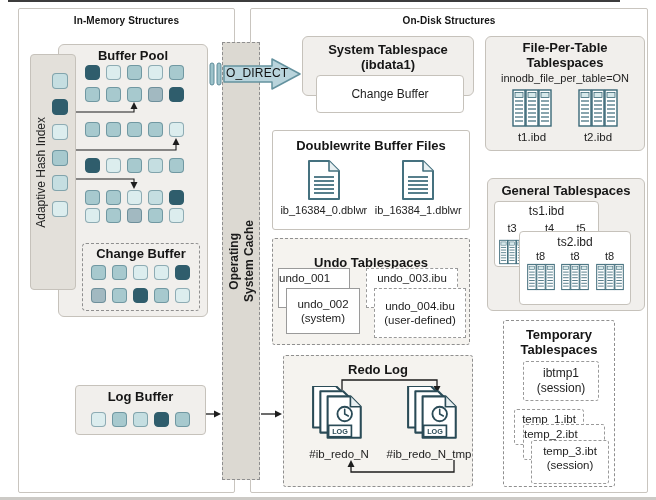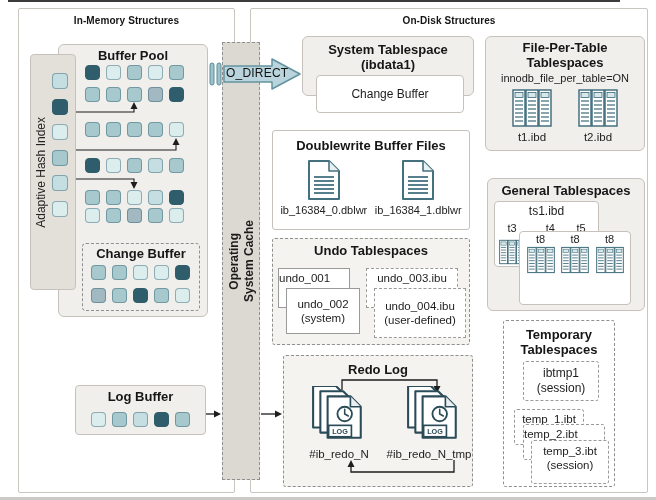--- a/index.html
+++ b/index.html
@@ -258,21 +258,21 @@
               <line x1="7" y1="30" x2="27" y2="30" stroke="#45717f" stroke-width="1.8"></line>
               <line x1="7" y1="34" x2="27" y2="34" stroke="#45717f" stroke-width="1.8"></line>
             </svg>
           </span>
         <span class="small-label">ib_16384_1.dblwr</span>
       </div>
     </div>
   </div>
 
   <div class="abs dashedbox" style="left:272px;top:238px;width:198px;height:107px;background:#f5f3ef;">
-    <div class="box-title" style="margin-top:4px;">Undo Tablespaces</div>
+    <div class="box-title" style="margin-top:16px;">Undo Tablespaces</div>
     <div class="abs" style="left:5px;top:29px;width:72px;height:40px;background:#fff;border:1px solid #9a9a9a;z-index:1;">
       <div class="file-label" style="margin-top:3px;">undo_001</div>
     </div>
     <div class="abs two-line" style="left:13px;top:49px;width:74px;height:46px;background:#fff;border:1px solid #9a9a9a;z-index:2;">
       <span class="file-label">undo_002</span>
       <span class="file-label">(system)</span>
     </div>
     <div class="abs" style="left:93px;top:29px;width:92px;height:40px;background:#fff;border:1.5px dashed #9a9a9a;z-index:1;">
       <div class="file-label" style="text-align:center;margin-top:3px;">undo_003.ibu</div>
     </div>
@@ -316,21 +316,21 @@
       </span>
     <div class="abs file-label" style="left:2px;top:92px;width:106px;text-align:center;">#ib_redo_N</div>
     <div class="abs file-label" style="left:100px;top:92px;width:90px;text-align:center;">#ib_redo_N_tmp</div>
   </div>
 
   <div class="abs graybox" style="left:487px;top:178px;width:158px;height:133px;">
     <div class="box-title" style="margin-top:4px;">General Tablespaces</div>
     <div class="abs whitebox" style="left:6px;top:22px;width:105px;height:66px;border-radius:4px;z-index:1;">
       <div style="text-align:center;font-size:12px;margin-top:2px;">ts1.ibd</div>
       <span class="abs small-label" style="left:6px;top:20px;width:22px;text-align:center;">t3</span>
-      <span class="abs small-label" style="left:38px;top:20px;width:22px;text-align:right;">t4</span>
+      <span class="abs small-label" style="left:50px;top:20px;width:22px;text-align:left;">t4</span>
       <span class="abs small-label" style="left:75px;top:20px;width:22px;text-align:center;">t5</span>
       <span class="abs" data-icon="table" style="left: 4px; top: 36px; width: 26px; height: 28px; display: inline-block;">
           <svg viewBox="0 0 40 38" xmlns="http://www.w3.org/2000/svg">
             <rect x="1" y="1" width="12" height="36" fill="#fff" stroke="#3a6877" stroke-width="1.4"></rect>
             <rect x="3" y="3.5" width="8" height="5" fill="#d7e8ea" stroke="#3a6877" stroke-width="0.8"></rect>
             <line x1="3" y1="12" x2="11" y2="12" stroke="#3a6877" stroke-width="1.2"></line>
             <line x1="3" y1="16" x2="11" y2="16" stroke="#3a6877" stroke-width="1.2"></line>
             <line x1="3" y1="20" x2="11" y2="20" stroke="#3a6877" stroke-width="1.2"></line>
             <line x1="3" y1="24" x2="11" y2="24" stroke="#3a6877" stroke-width="1.2"></line>
             <line x1="3" y1="28" x2="11" y2="28" stroke="#3a6877" stroke-width="1.2"></line>
@@ -348,20 +348,21 @@
             <line x1="29" y1="12" x2="37" y2="12" stroke="#3a6877" stroke-width="1.2"></line>
             <line x1="29" y1="16" x2="37" y2="16" stroke="#3a6877" stroke-width="1.2"></line>
             <line x1="29" y1="20" x2="37" y2="20" stroke="#3a6877" stroke-width="1.2"></line>
             <line x1="29" y1="24" x2="37" y2="24" stroke="#3a6877" stroke-width="1.2"></line>
             <line x1="29" y1="28" x2="37" y2="28" stroke="#3a6877" stroke-width="1.2"></line>
             <line x1="29" y1="32" x2="37" y2="32" stroke="#3a6877" stroke-width="1.2"></line>
           </svg>
         </span>
     </div>
     <div class="abs whitebox" style="left:31px;top:52px;width:112px;height:74px;border-radius:4px;z-index:2;">
+      <div style="text-align:center;font-size:12px;margin-top:3px;">ts2.ibd</div>
       <div class="cellrow" style="margin-top:1px;">
         <div class="cell" style="gap:1px;">
           <span class="small-label">t8</span>
           <span data-icon="table" style="width: 28px; height: 28px; display: inline-block;">
               <svg viewBox="0 0 40 38" xmlns="http://www.w3.org/2000/svg">
                 <rect x="1" y="1" width="12" height="36" fill="#fff" stroke="#3a6877" stroke-width="1.4"></rect>
                 <rect x="3" y="3.5" width="8" height="5" fill="#d7e8ea" stroke="#3a6877" stroke-width="0.8"></rect>
                 <line x1="3" y1="12" x2="11" y2="12" stroke="#3a6877" stroke-width="1.2"></line>
                 <line x1="3" y1="16" x2="11" y2="16" stroke="#3a6877" stroke-width="1.2"></line>
                 <line x1="3" y1="20" x2="11" y2="20" stroke="#3a6877" stroke-width="1.2"></line>

